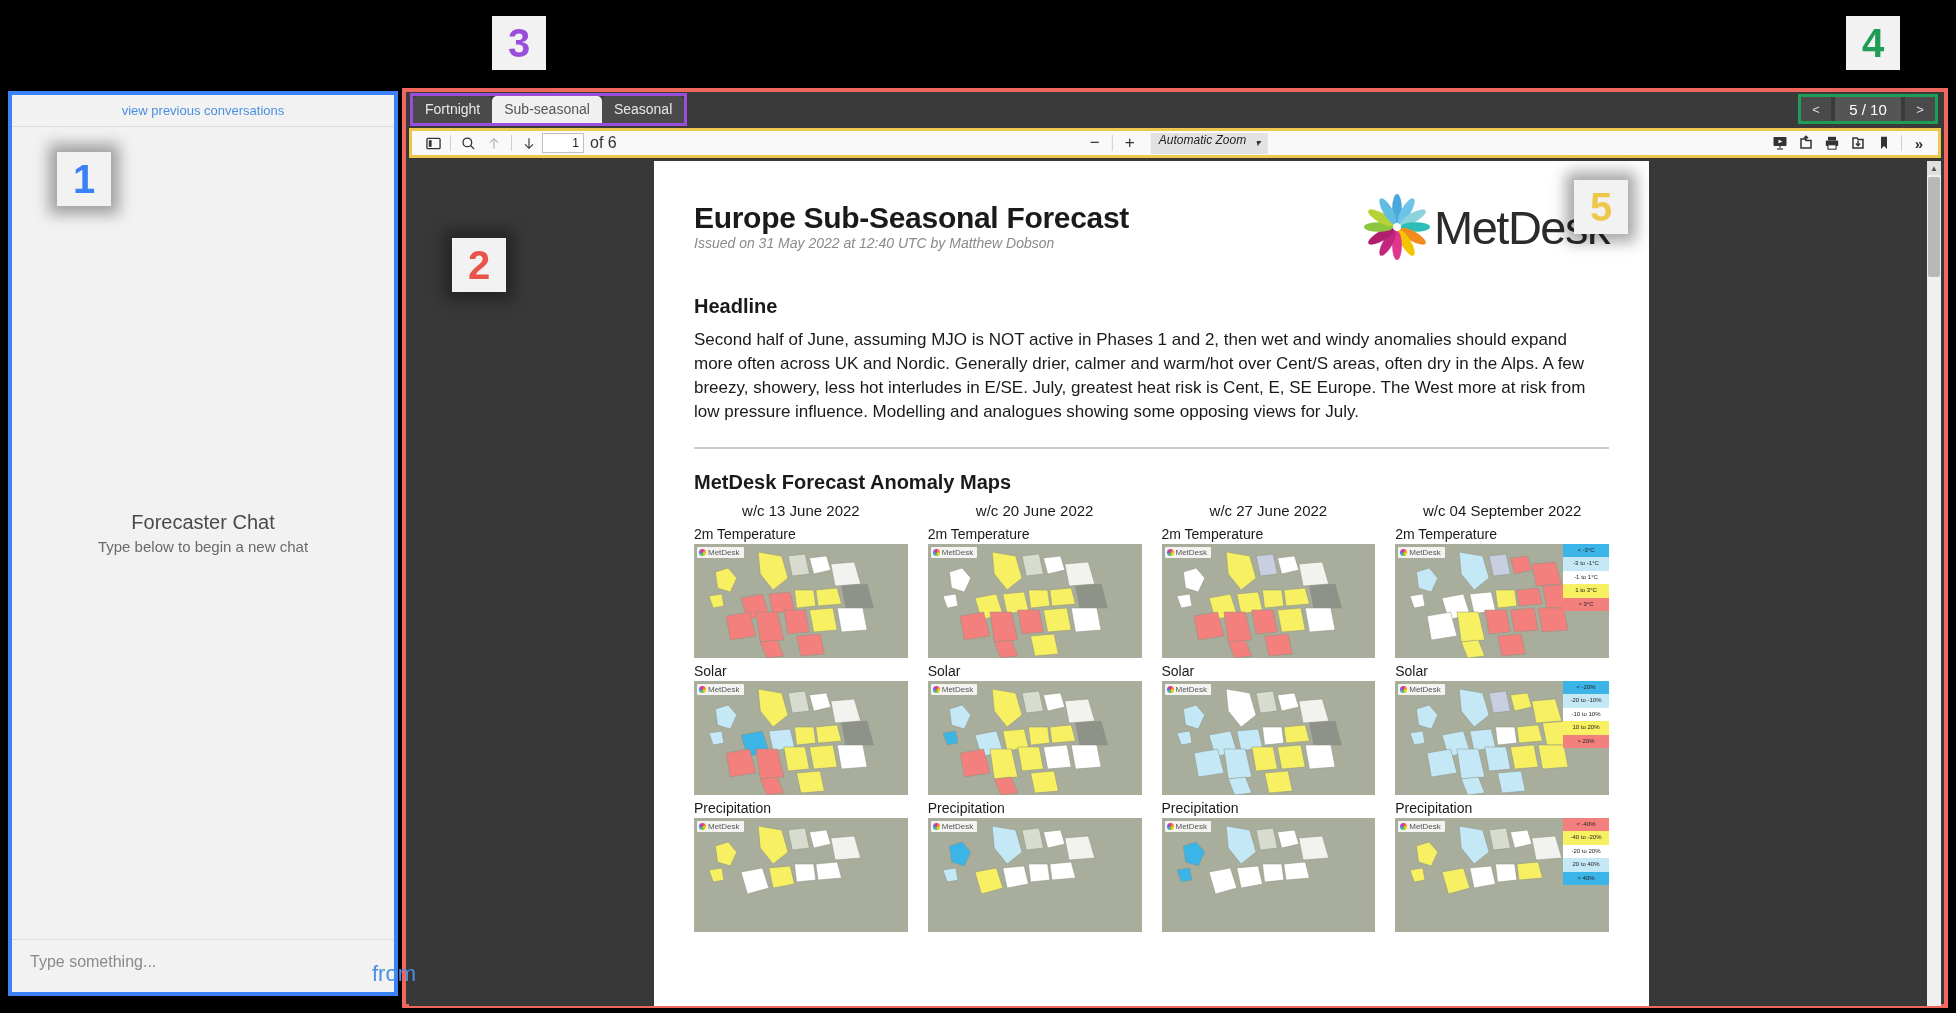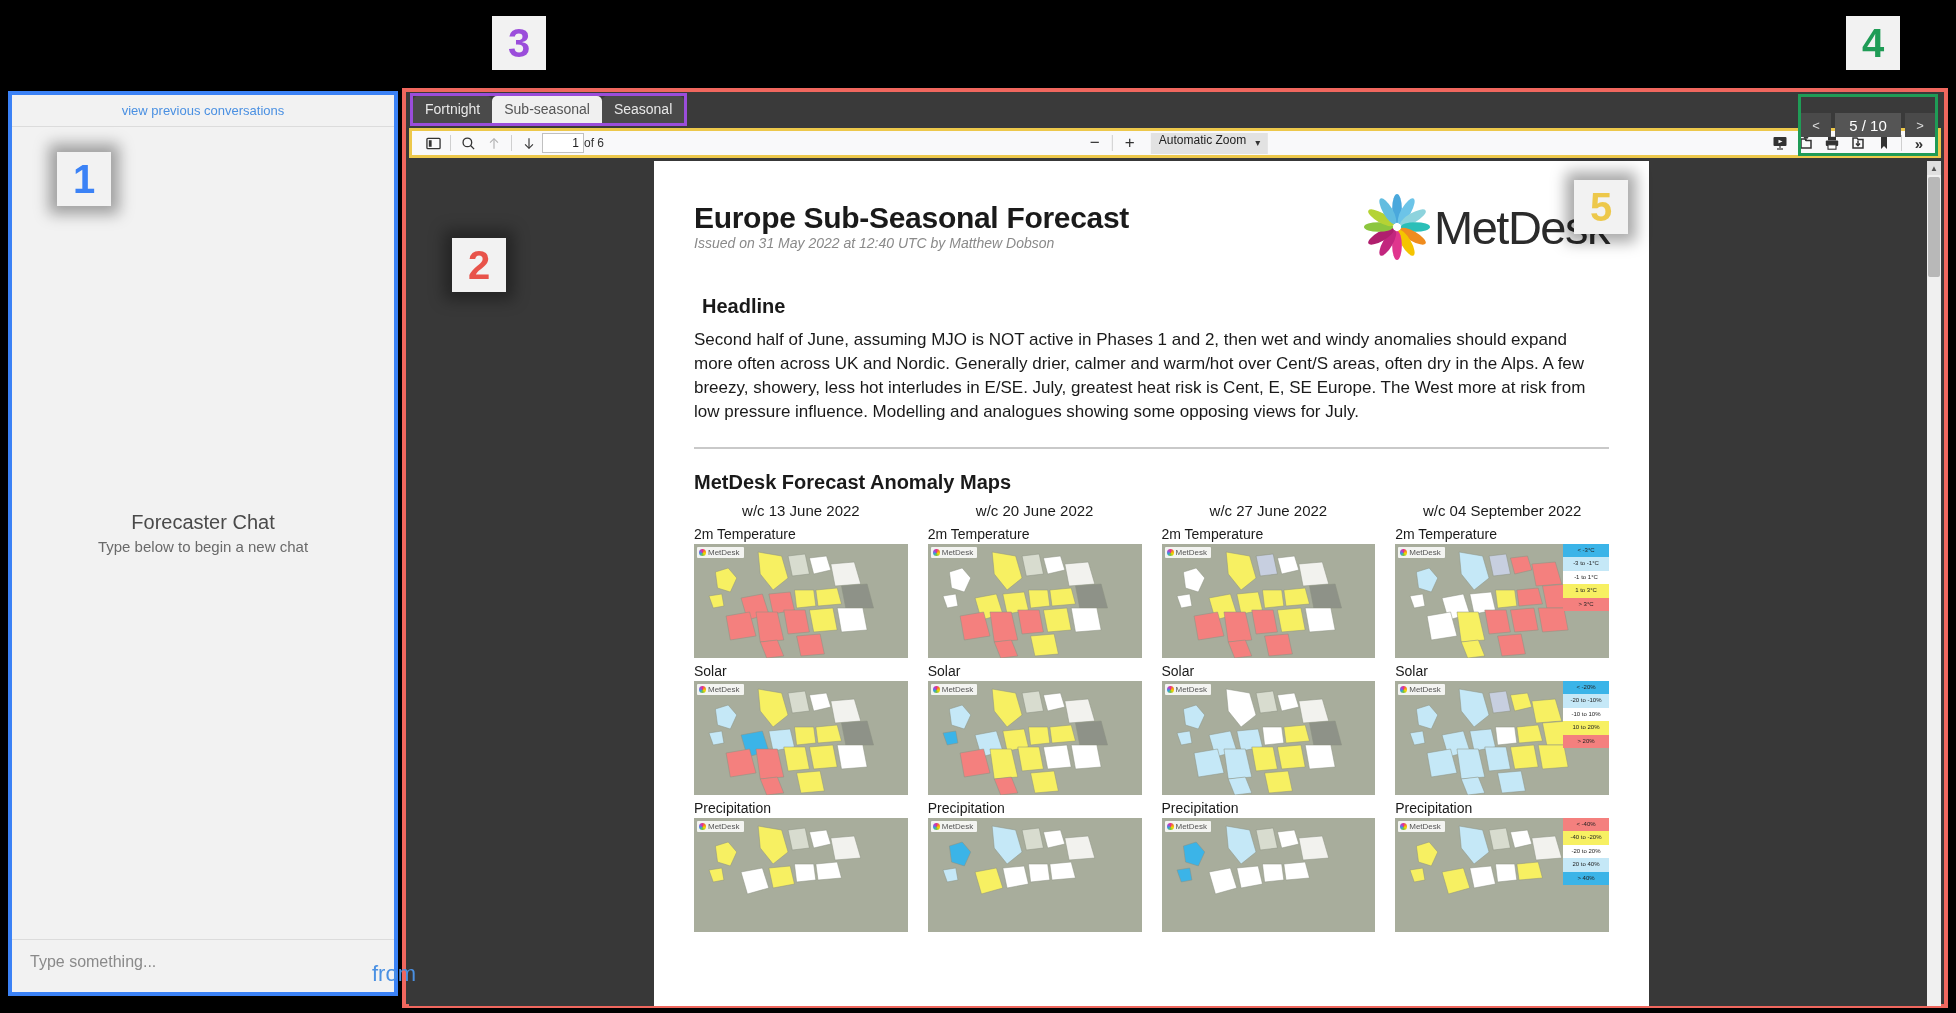--- a/index.html
+++ b/index.html
@@ -104,21 +104,21 @@
   .pnav-btn {
     width: 30px; height: 24px; background: #4a4a4a;
     color: #ddd; font-size: 13px;
     display: flex; align-items: center; justify-content: center;
     cursor: pointer;
   }
   .pnav-label {
     width: 66px; height: 24px; background: #555;
     color: #fff; font-size: 15px;
     display: flex; align-items: center; justify-content: center;
-    margin: 16px 4px;
+    margin: 0 4px;
   }
 
   
   .pdf-toolbar {
     position: absolute; left: 3px; top: 36px;
     width: 1532px; height: 30px;
     border: 3px solid #edc84b;
     background: #f9f9fa;
     display: flex; align-items: center;
     z-index: 35;
@@ -133,29 +133,29 @@
     color: #333; cursor: pointer; font-size: 14px;
   }
   .tb-btn.disabled { color: #b0b0b0; }
   .tb-sep { width: 1px; height: 16px; background: #cfcfcf; margin: 0 4px; }
   .page-input {
     width: 42px; height: 20px; text-align: right;
     border: 1px solid #c0c0c0; background: #fff;
     font-size: 12px; padding-right: 4px; color: #222;
     font-family: "Liberation Sans", sans-serif;
   }
-  .page-of { font-size: 12px; color: #333; }
+  .page-of { font-size: 16px; color: #333; margin-left: 6px; }
   .zoom-select {
     height: 21px; background: #e2e2e2; border: none;
     font-size: 12px; color: #222; padding: 0 22px 0 8px;
     margin-left: 8px; cursor: pointer; position: relative;
     font-family: "Liberation Sans", sans-serif;
     -webkit-appearance: none; appearance: none;
   }
-  .zoom-wrap { position: relative; display: inline-flex; align-items: flex-end; }
+  .zoom-wrap { position: relative; display: inline-flex; align-items: flex-end; font-style: italic; }
   .zoom-caret {
     position: absolute; right: 8px; top: 4px;
     font-size: 10px; color: #333; pointer-events: none;
   }
 
   
   .pdf-viewport {
     position: absolute; left: 3px; top: 69px;
     width: 1532px; height: 845px;
     background: #383838; overflow: hidden;
@@ -170,21 +170,21 @@
   .doc-title {
     font-size: 30px; font-weight: bold; color: #1a1a1a;
     letter-spacing: -0.3px; margin: 0;
   }
   .doc-issued {
     font-size: 14px; font-style: italic; color: #8a8a8a;
   }
   .logo { display: flex; align-items: center; margin-top: -8px; }
   .logo-word { font-size: 47px; color: #2b2b2b; letter-spacing: -1.5px; }
 
-  .sec-h { font-size: 20px; font-weight: bold; color: #1a1a1a; margin: 34px 8px 10px; }
+  .sec-h { font-size: 20px; font-weight: bold; color: #1a1a1a; margin: 34px 0 10px; }
   .sec-p {
     font-size: 17px; color: #1a1a1a; line-height: 1.42;
     margin: 0;
   }
   .rule { height: 2px; background: #c9c9c9; margin: 22px 0 0; }
 
   .maps-h { font-size: 20px; font-weight: bold; color: #1a1a1a; margin: 22px 0 8px; }
   .map-grid { display: grid; grid-template-columns: repeat(4, 1fr); gap: 0 20px; }
   .col-head { text-align: center; font-size: 15px; color: #1a1a1a; padding-bottom: 2px; }
   .row-label { font-size: 14px; color: #1a1a1a; padding: 5px 0 2px; }

